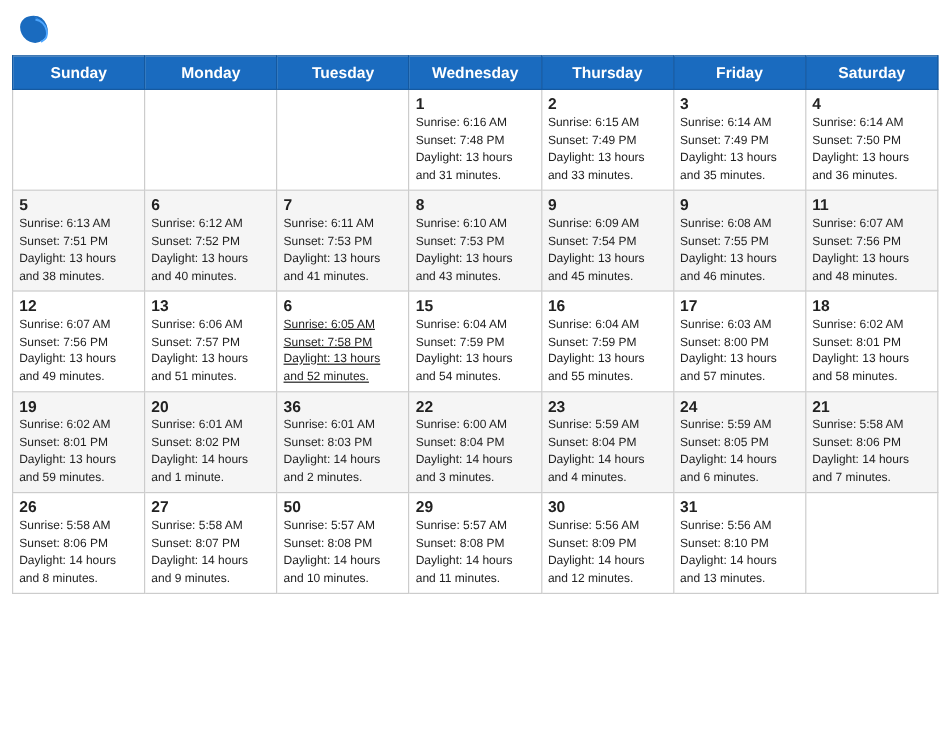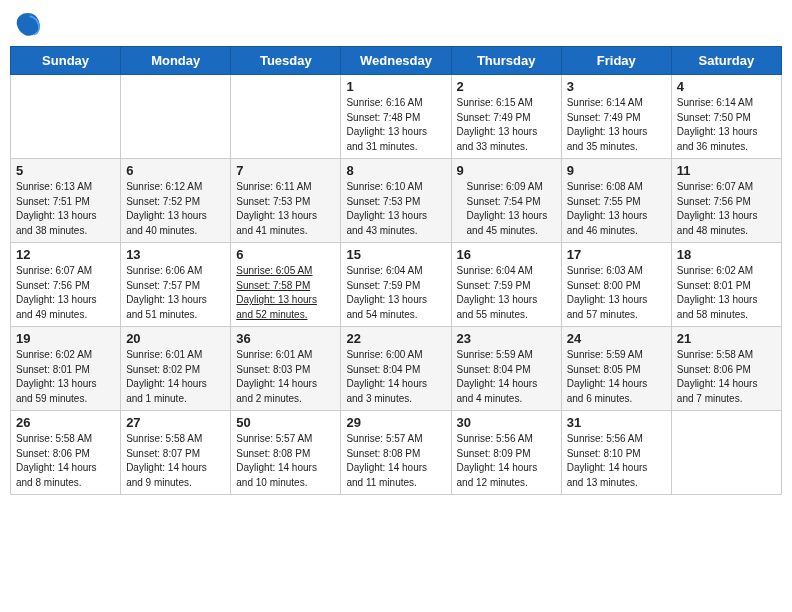--- a/index.html
+++ b/index.html
@@ -181,21 +181,21 @@
         </td>
         <td>
           <span class="day-number">8</span>
           <div class="day-info" style="white-space: pre-line;">Sunrise: 6:10 AM
 Sunset: 7:53 PM
 Daylight: 13 hours
 and 43 minutes.</div>
         </td>
         <td>
           <span class="day-number">9</span>
-          <div class="day-info" style="white-space: pre-line; margin-left: 10px;">Sunrise: 6:09 AM
+          <div class="day-info" style="white-space: pre-line;">Sunrise: 6:09 AM
 Sunset: 7:54 PM
 Daylight: 13 hours
 and 45 minutes.</div>
         </td>
         <td>
           <span class="day-number">9</span>
           <div class="day-info" style="white-space: pre-line;">Sunrise: 6:08 AM
 Sunset: 7:55 PM
 Daylight: 13 hours
 and 46 minutes.</div>

